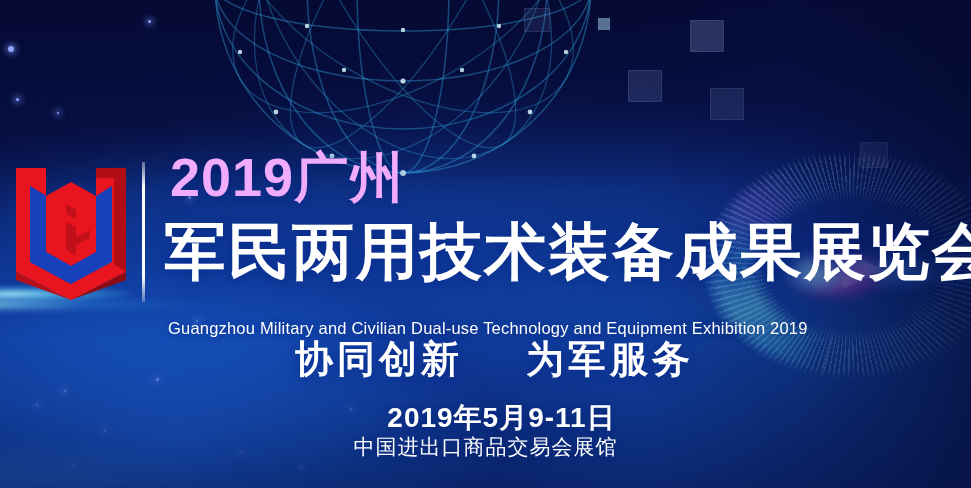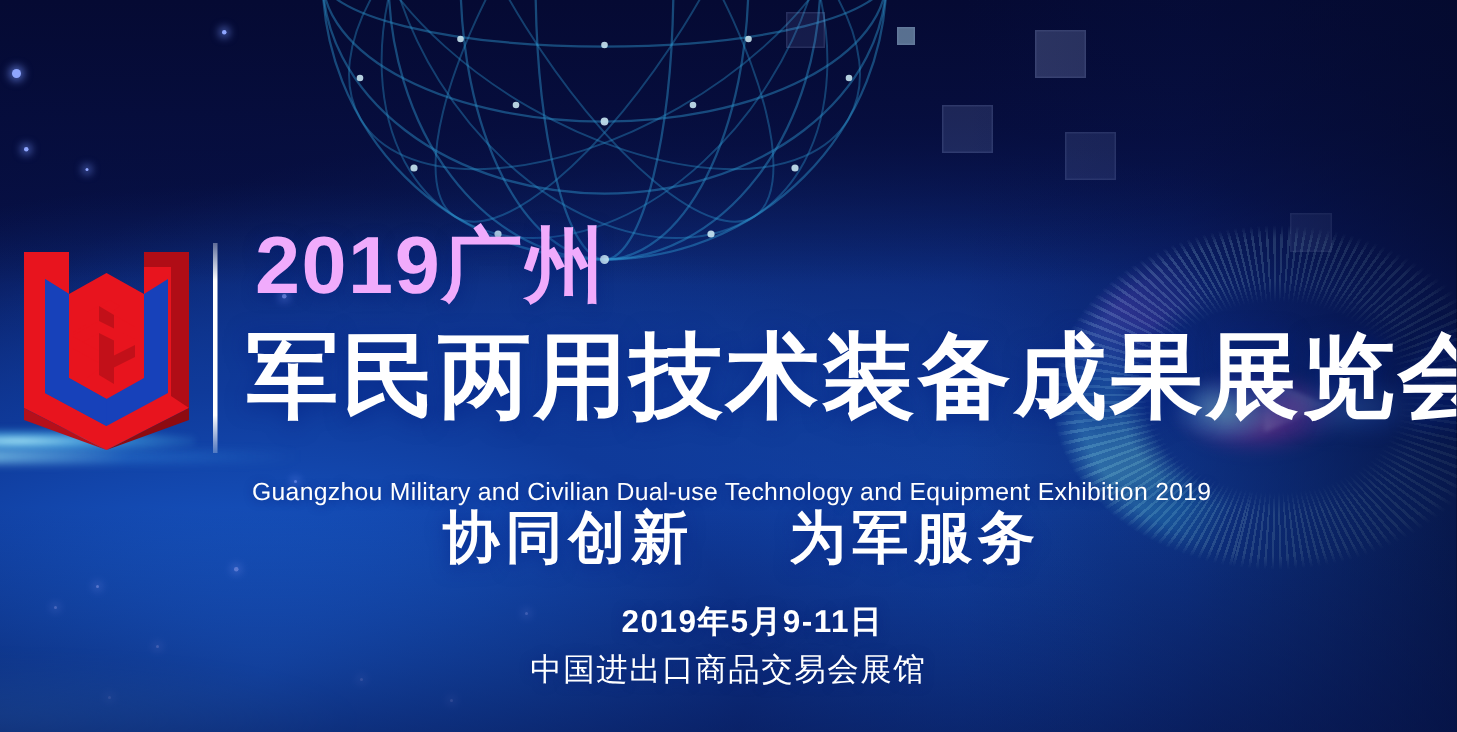--- a/index.html
+++ b/index.html
@@ -95,21 +95,21 @@
     font-size:62px;font-weight:bold;color:#ffffff;letter-spacing:2px;line-height:1;
     text-shadow:0 2px 14px rgba(0,30,130,.6);white-space:nowrap;}
   .title-en{position:absolute;left:168px;top:288px;
     font-size:16.5px;font-weight:normal;color:#ffffff;letter-spacing:.2px;line-height:1;
     text-shadow:0 1px 6px rgba(0,30,120,.6);white-space:nowrap;margin-top:32px;}
   .slogan{position:absolute;left:18px;right:0;top:340px;text-align:center;
     font-size:38px;font-weight:bold;color:#ffffff;letter-spacing:4px;line-height:1;
     text-shadow:0 2px 12px rgba(0,30,130,.6);}
   .slogan .gap{display:inline-block;width:34px;}
   .date{position:absolute;left:0;right:0;top:404px;text-align:center;
-    font-size:21px;font-weight:bold;color:#ffffff;letter-spacing:1px;line-height:1;
+    font-size:28px;font-weight:bold;color:#ffffff;letter-spacing:1px;line-height:1;
     text-shadow:0 1px 7px rgba(0,30,120,.6);padding-left:32px;}
   .venue{position:absolute;left:0;right:0;top:436px;text-align:center;
     font-size:21px;font-weight:normal;color:#ffffff;letter-spacing:1px;line-height:1;
     text-shadow:0 1px 7px rgba(0,30,120,.6);}
 </style>
 </head>
 <body>
 
 <div id="banner">
 

